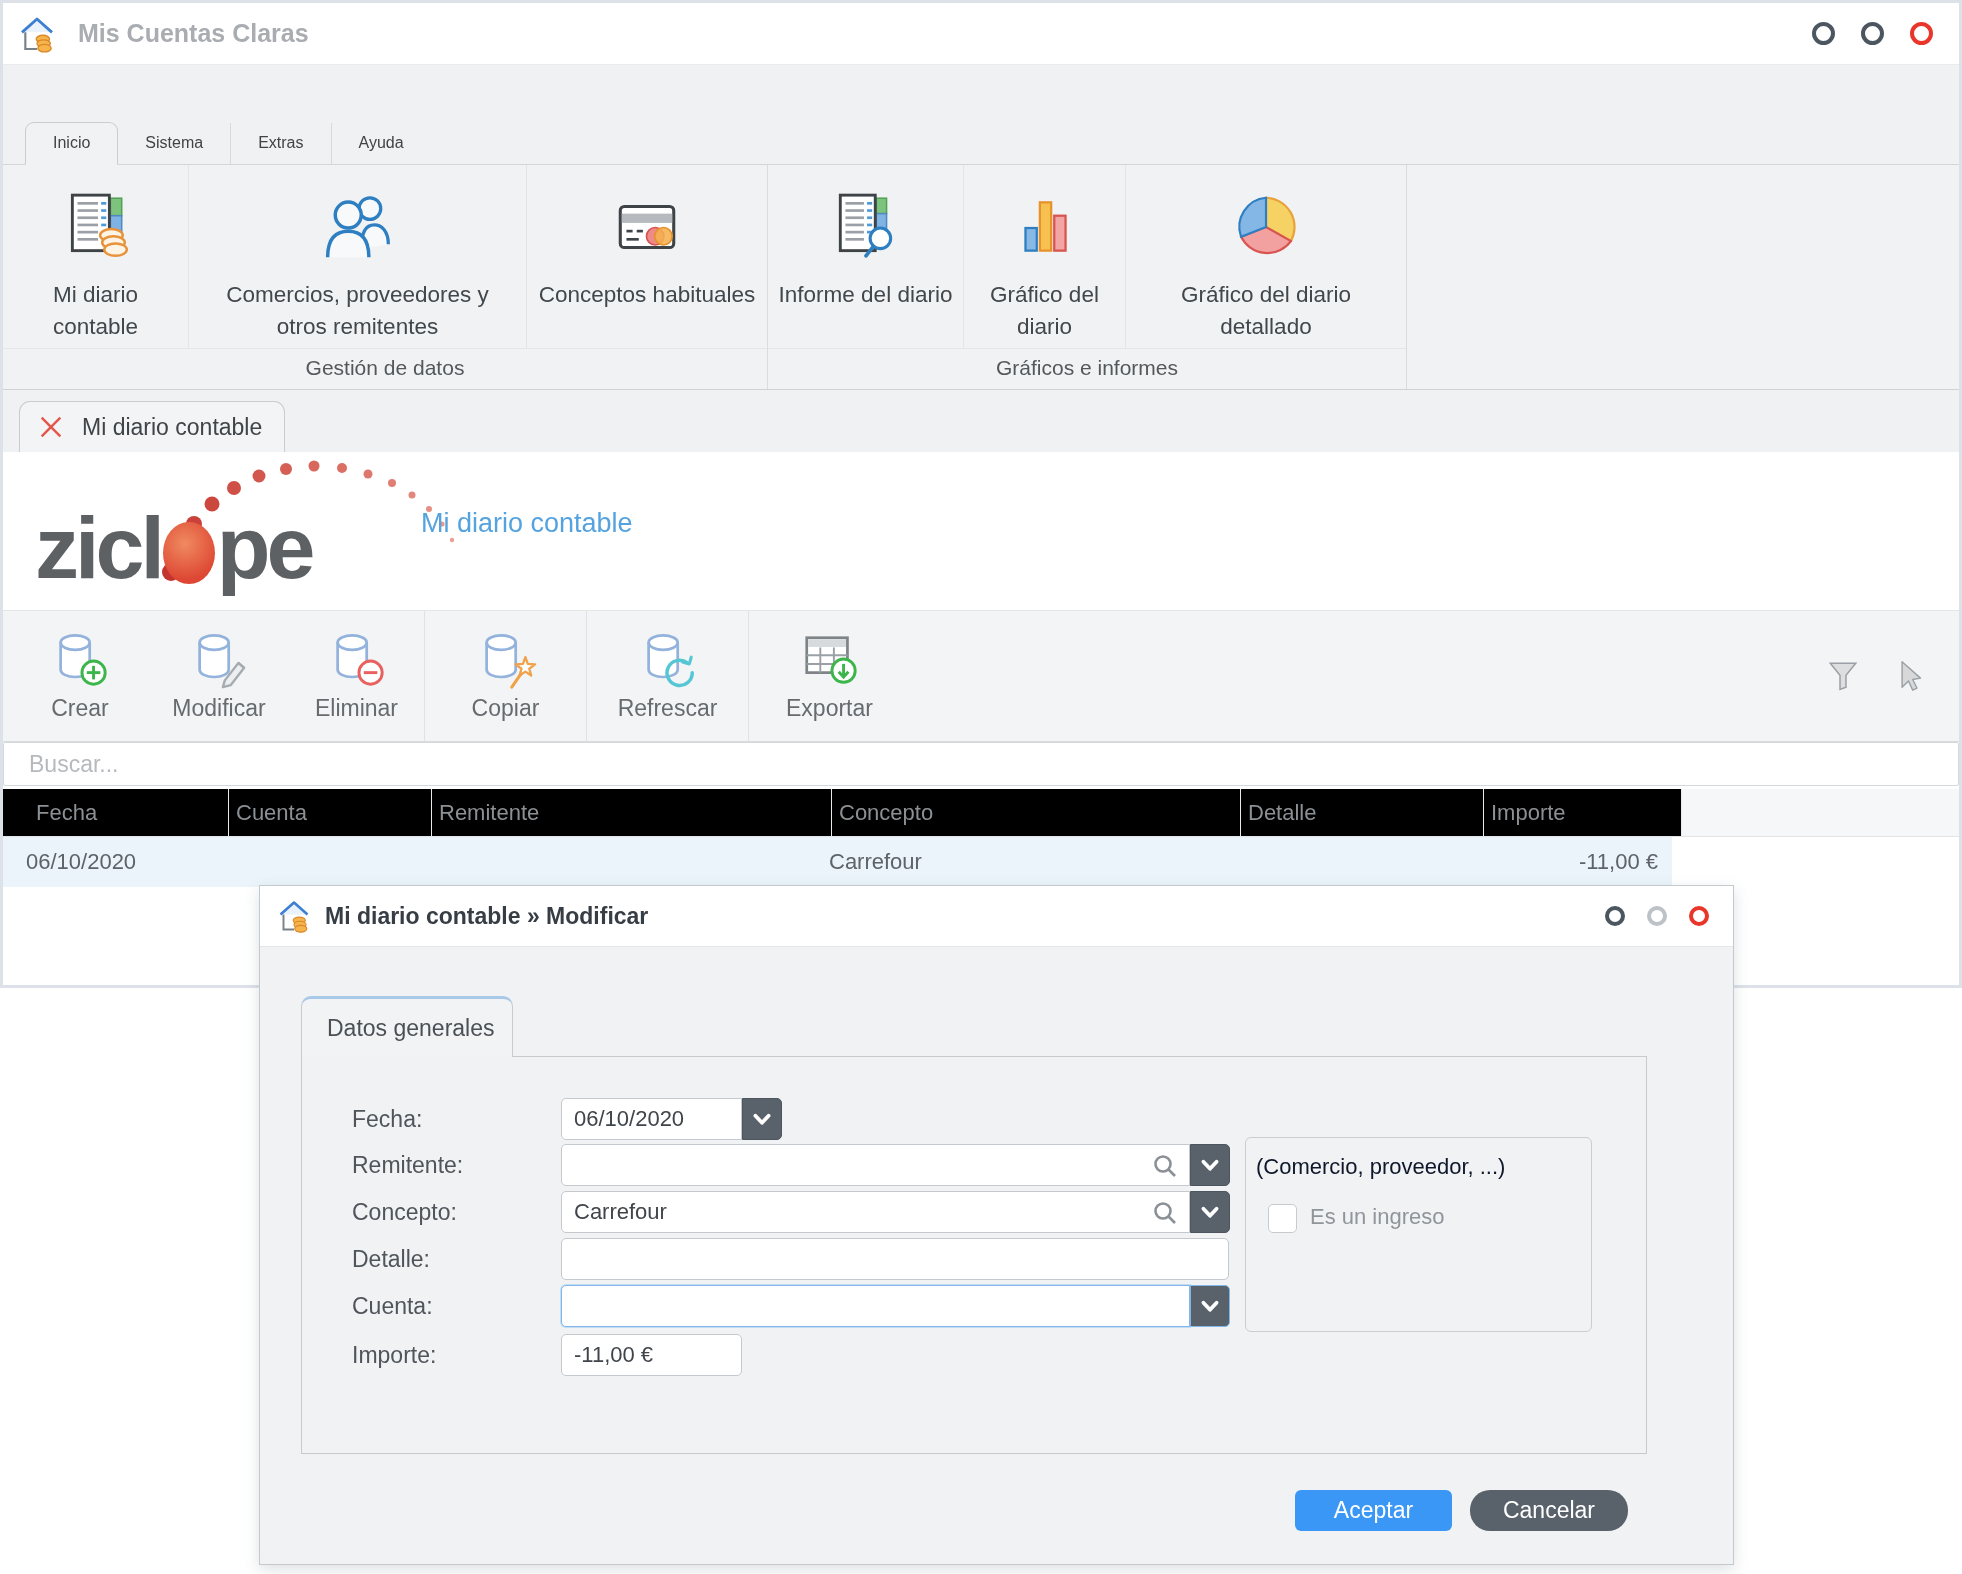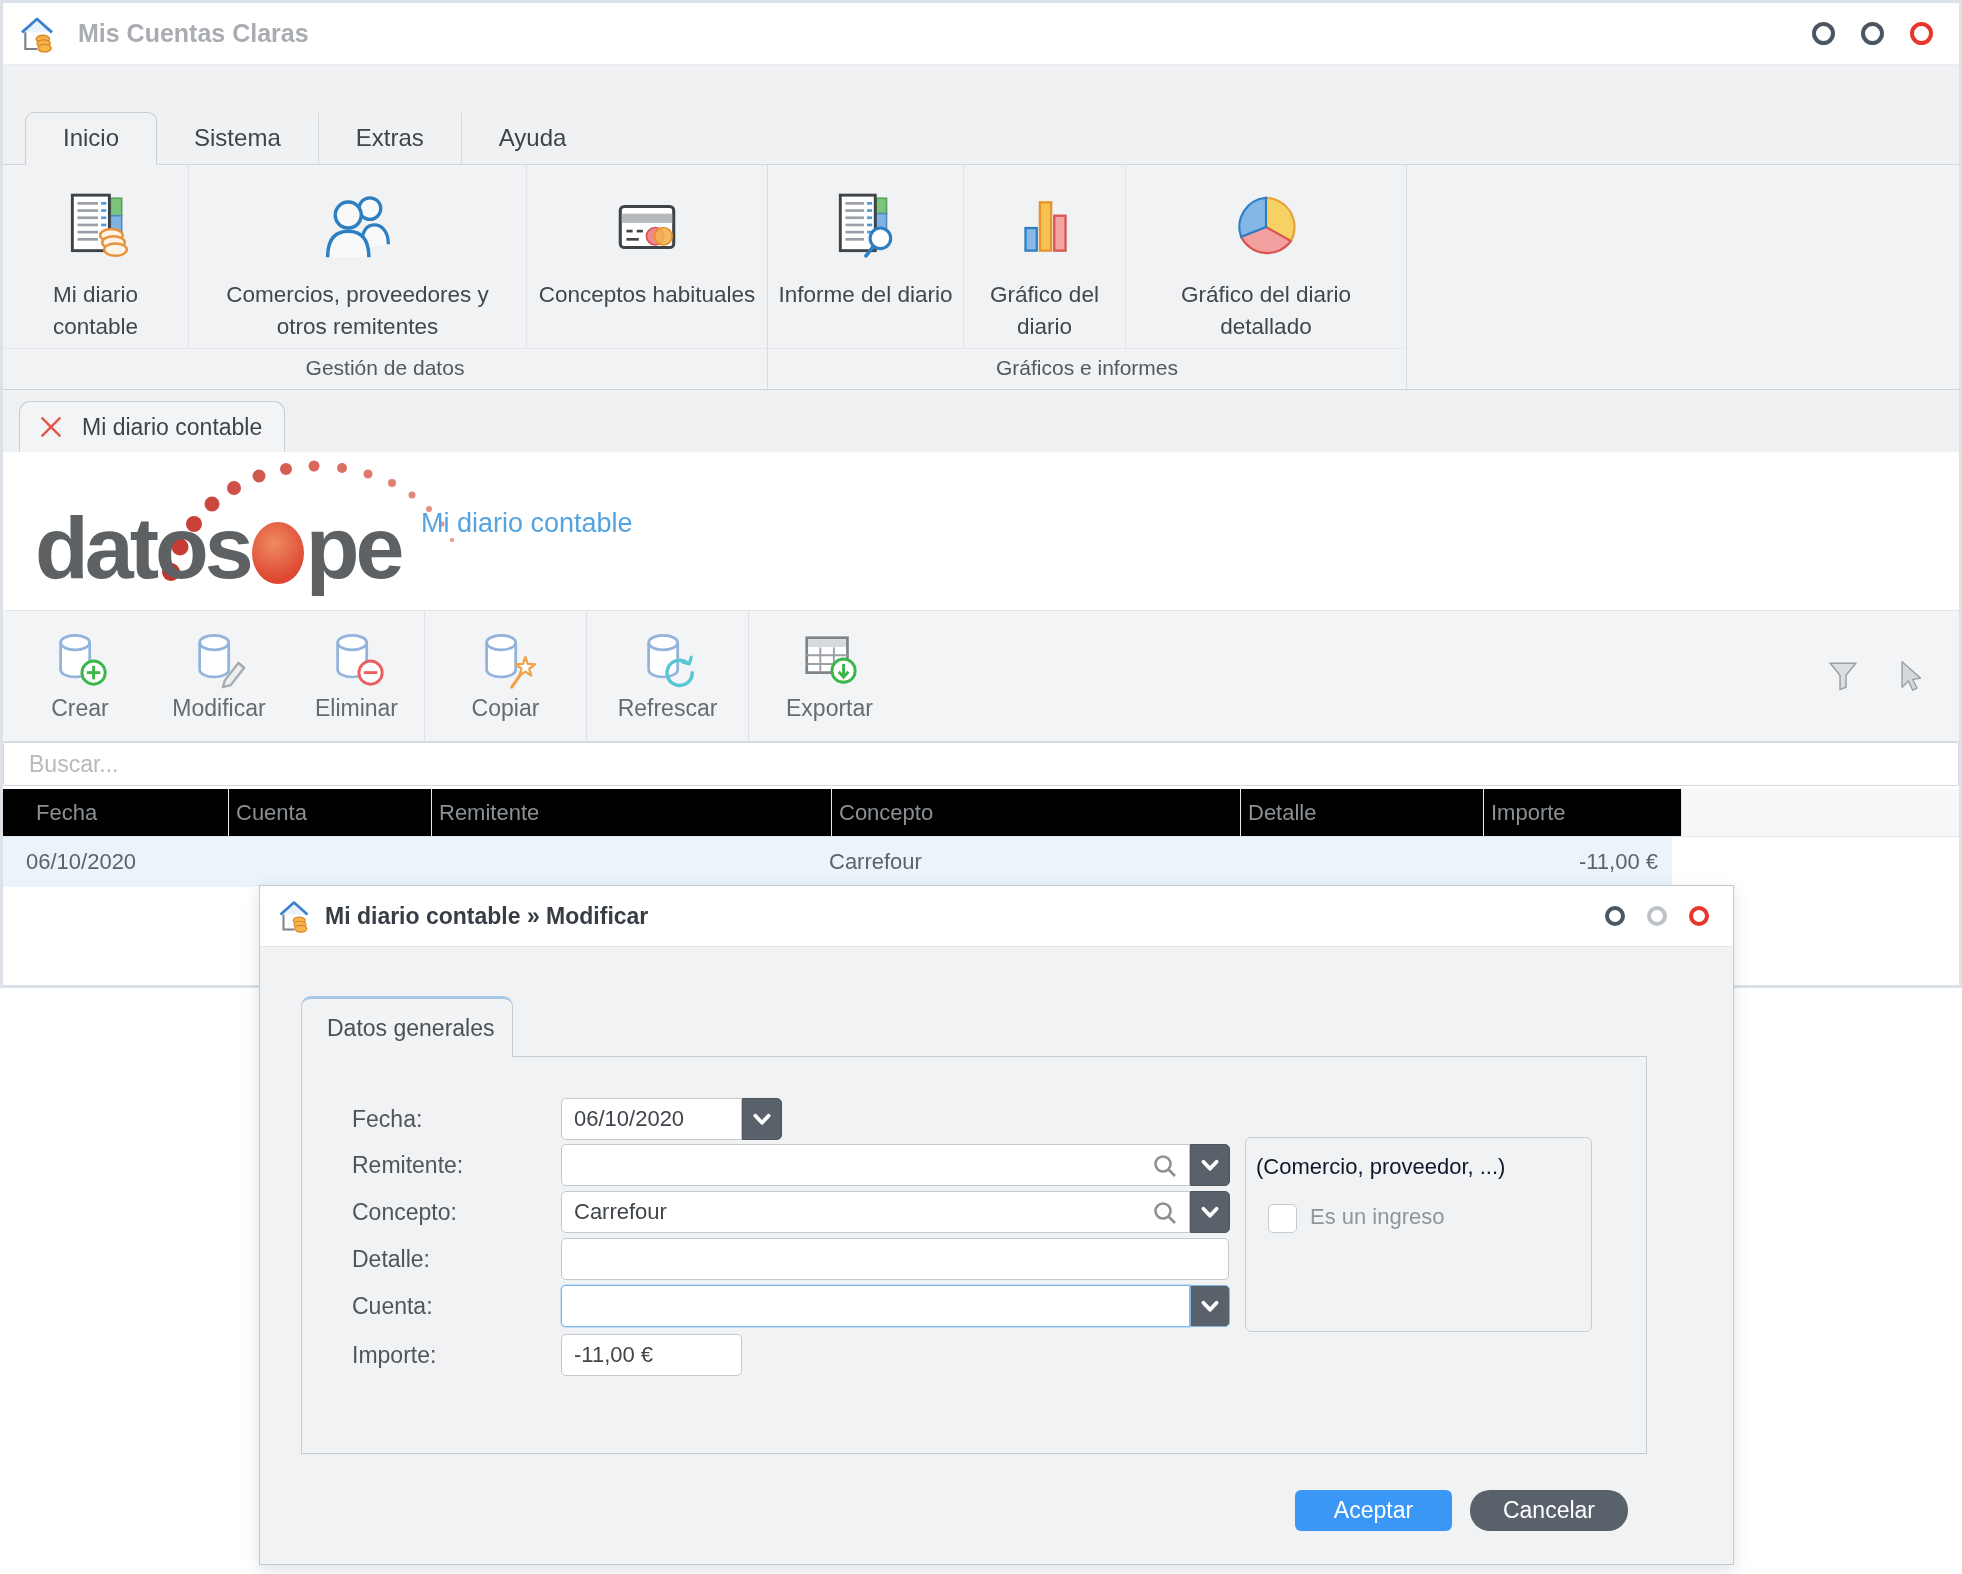--- a/index.html
+++ b/index.html
@@ -13,21 +13,21 @@
     display:flex; align-items:center; padding:0 26px 0 14px; }
   .titlebar .app-ic { width:40px; height:40px; }
   .win-title { margin-left:21px; font-size:25px; font-weight:700; color:#a9adb1; }
   .win-controls { margin-left:auto; display:flex; gap:26px; align-items:center; }
   .ctrl { width:23px; height:23px; border-radius:50%; border:4px solid #4b5661; background:transparent; }
   .ctrl.close { border-color:#e8362b; }
 
   
   .ribbon { background:#f0f1f2; }
   .tab-strip { display:flex; align-items:flex-end; padding-left:22px; height:99px; }
-  .rtab { font-size:24px; color:#3f4448; padding:11px 37px 12px; position:relative; }
+  .rtab { font-size:16px; color:#3f4448; padding:11px 27px 12px; position:relative; }
   .rtab.active { background:#f1f2f3; border:1px solid #c8cdd2; border-bottom:1px solid #f1f2f3;
     border-radius:9px 9px 0 0; margin-bottom:-1px; z-index:2; }
   .rtab.sep { border-left:1px solid #d7dadd; }
   .ribbon-content { border-top:1px solid #d2d6da; border-bottom:1px solid #cfd3d7;
     display:flex; height:226px; background:#f1f2f3; }
   .ribbon-group { display:flex; flex-direction:column; border-right:1px solid #d9dcdf; }
   .rg-buttons { display:flex; flex:1; }
   .ribbon-btn { display:flex; flex-direction:column; align-items:center; padding:20px 10px 4px;
     border-right:1px solid #e2e4e7; cursor:default; }
   .ribbon-btn:last-child { border-right:none; }
@@ -367,21 +367,21 @@
           <circle cx="133" cy="19" r="6" fill="#d55f55"></circle>
             <circle cx="161" cy="16" r="5.5" fill="#d8675c"></circle>
           <circle cx="189" cy="18" r="5" fill="#db6f64"></circle>
             <circle cx="215" cy="24" r="4.5" fill="#de776c"></circle>
           <circle cx="239" cy="33" r="4" fill="#e07f74"></circle>
             <circle cx="259" cy="45" r="3.5" fill="#e3877c"></circle>
           <circle cx="276" cy="59" r="3" fill="#e68f84"></circle>
             <circle cx="289" cy="74" r="2.6" fill="#e9978c"></circle>
           <circle cx="299" cy="90" r="2.2" fill="#ec9f94"></circle>
         </svg>
-        <span class="z-text"><span>datos</span><span class="z-o"></span><span>pe</span></span>
+        <span class="z-text"><span>zicl</span><span class="z-o"></span><span>pe</span></span>
       </div>
       <div class="page-title">Mi diario contable</div>
     </div>
 
     <div class="toolbar">
       <div class="tb-btn" style="width:138px">
         <svg width="62" height="62">
             <use href="#sym-db-add"></use>
           </svg>
         <span class="t">Crear</span>

